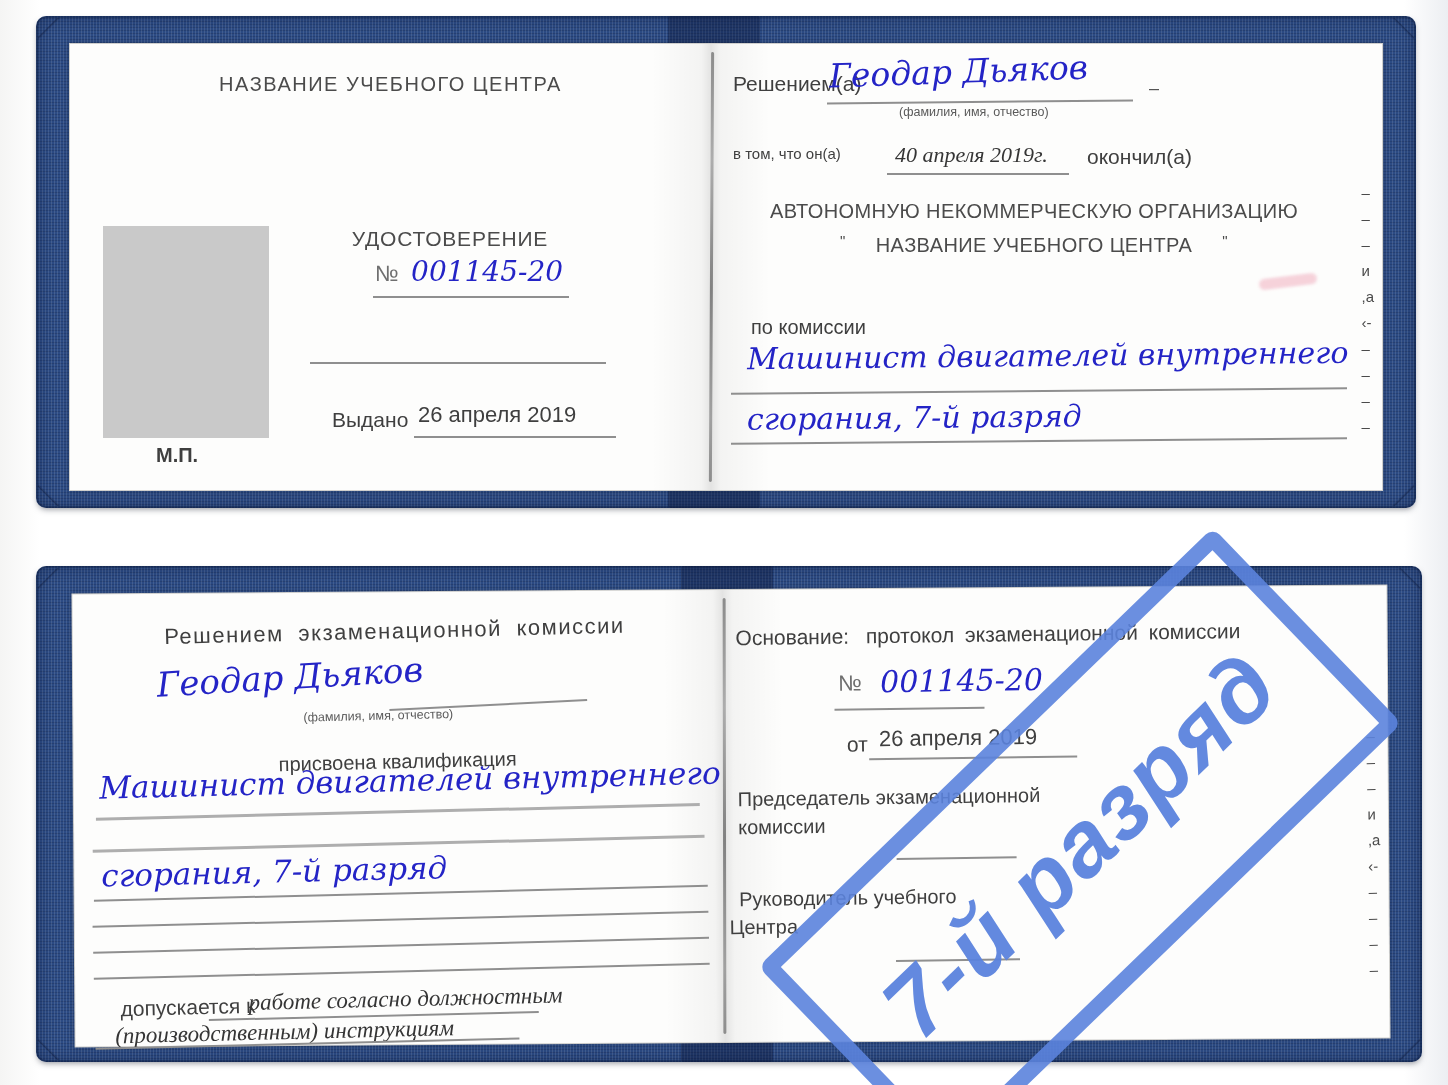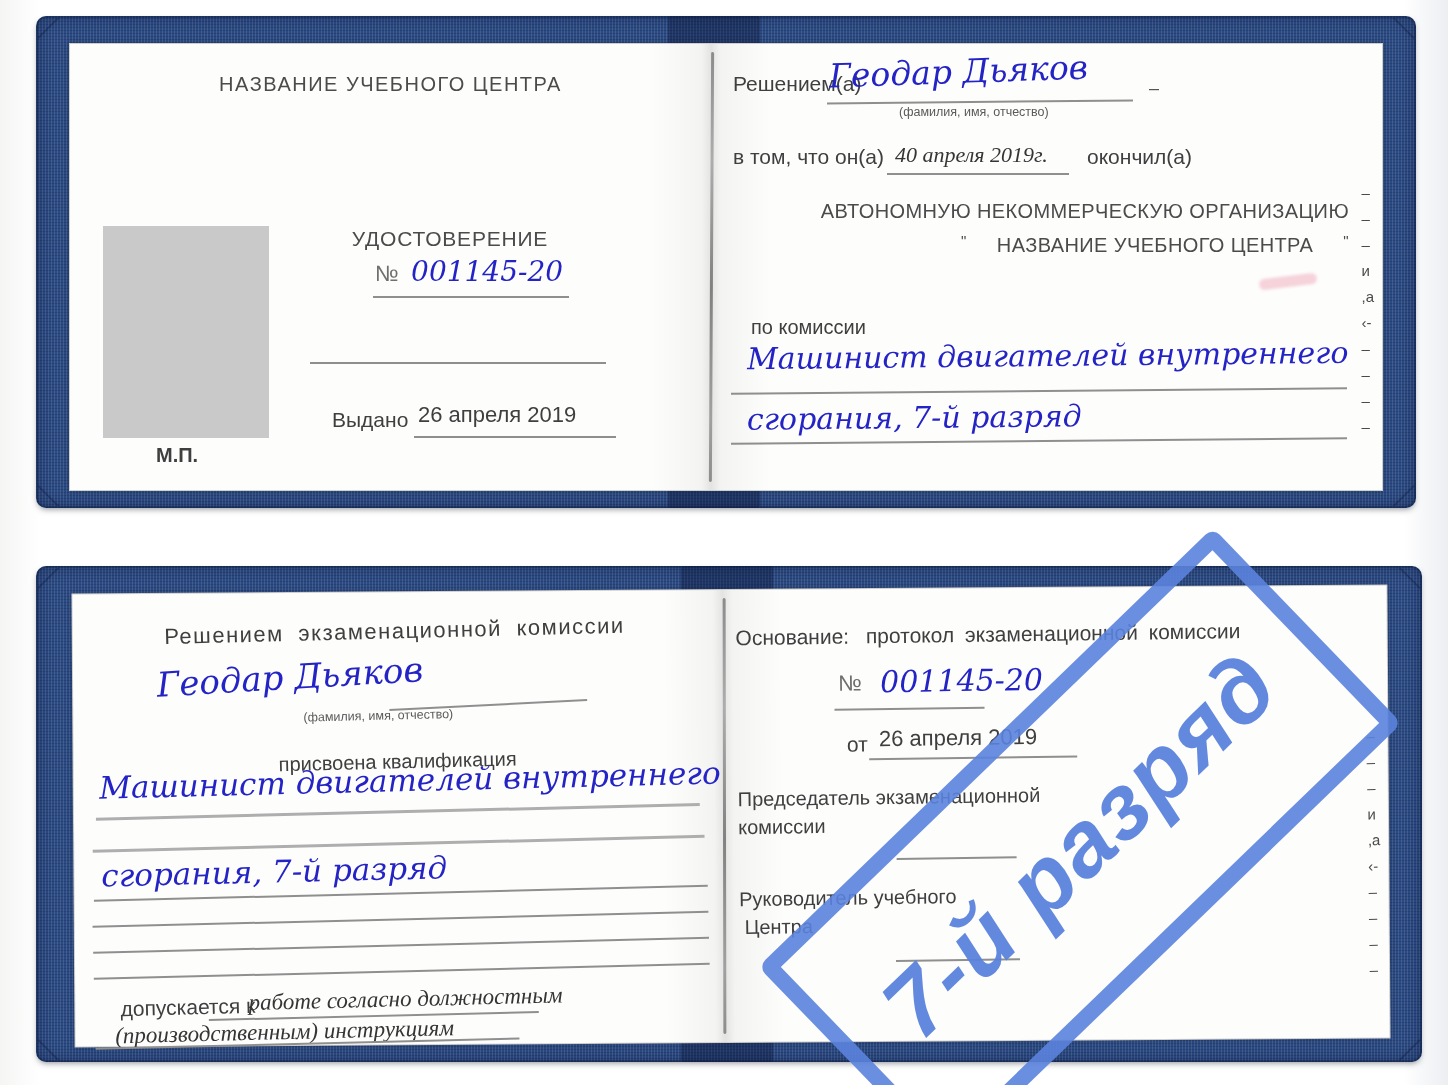--- a/index.html
+++ b/index.html
@@ -34,21 +34,21 @@
             font-size:15px;line-height:26px;color:#4a4a4a;}
   .photo{position:absolute;background:#c9c9c9;}
   .stamp{position:absolute;box-sizing:border-box;border:16px solid rgba(91,131,221,.90);
          border-radius:10px;display:flex;align-items:center;justify-content:center;
          transform:rotate(-44deg);z-index:6;}
   .stamp span{font-size:92px;font-weight:bold;font-style:italic;letter-spacing:2px;
               color:rgba(91,131,221,.95);white-space:nowrap;}
   .pink-artifact{position:absolute;width:58px;height:11px;border-radius:6px;
                  background:rgba(232,120,150,.33);filter:blur(1.5px);transform:rotate(-7deg);}
   .caption{position:absolute;font-size:21px;color:#141414;white-space:nowrap;}
-  .org{line-height:30px;font-size:20px;letter-spacing:.4px;text-align:right;}
+  .org{line-height:30px;font-size:20px;letter-spacing:.4px;}
   .q{font-size:15px;vertical-align:6px;}
 </style>
 </head>
 <body>
 
 <div class="screen">
 
   <div class="book" style="left:36px;top:16px;width:1380px;height:492px;">
     <div class="spine-tab" style="left:632px;top:0;"></div>
     <div class="spine-tab" style="left:632px;bottom:0;"></div>
@@ -77,21 +77,21 @@
         <div class="line" style="left:344px;top:392px;width:202px;"></div>
       </div>
 
       <div class="pg" style="left:641px;top:0;width:671px;height:446px;">
         <div class="t lbl" style="left:22px;top:28px;font-size:21px;">Решением(а)</div>
         <div class="t hand" style="left:118px;top:8px;font-size:33px;transform:rotate(-2deg);">Геодар Дьяков</div>
         <div class="line" style="left:116px;top:57px;width:306px;transform:rotate(-.6deg);"></div>
         <div class="t" style="left:438px;top:34px;font-size:18px;color:#555;">–</div>
         <div class="t" style="left:188px;top:61px;font-size:12.5px;color:#5a5a5a;">(фамилия, имя, отчество)</div>
 
-        <div class="t lbl" style="left:22px;top:101px;font-size:21px;">в том, что он(а)</div>
+        <div class="t lbl" style="left:22px;top:101px;font-size:15px;">в том, что он(а)</div>
         <div class="t ser-i" style="left:184px;top:98px;font-size:22px;">40 апреля 2019г.</div>
         <div class="line" style="left:176px;top:129px;width:182px;"></div>
         <div class="t lbl" style="left:376px;top:101px;font-size:21px;">окончил(а)</div>
 
         <div class="t gray org center" style="left:8px;top:152px;width:630px;">
           <div>АВТОНОМНУЮ НЕКОММЕРЧЕСКУЮ ОРГАНИЗАЦИЮ</div>
           <div>
             <span class="q" style="margin-right:30px;">"</span><span>НАЗВАНИЕ УЧЕБНОГО ЦЕНТРА</span><span class="q" style="margin-left:30px;">"</span>
           </div>
         </div>
@@ -167,21 +167,21 @@
         <div class="line" style="left:112px;top:118px;width:150px;"></div>
         <div class="t lbl" style="left:124px;top:142px;font-size:21px;">от</div>
         <div class="t lbl" style="left:156px;top:136px;font-size:22px;">26 апреля 2019</div>
         <div class="line" style="left:146px;top:168px;width:208px;"></div>
 
         <div class="t lbl" style="left:14px;top:196px;font-size:20px;">Председатель экзаменационной</div>
         <div class="t lbl" style="left:14px;top:224px;font-size:20px;">комиссии</div>
         <div class="line" style="left:172px;top:268px;width:120px;"></div>
 
         <div class="t lbl" style="left:14px;top:296px;font-size:20px;">Руководитель учебного</div>
-        <div class="t lbl" style="left:19px;top:324px;font-size:20px;">Центра</div>
+        <div class="t lbl" style="left:4px;top:324px;font-size:20px;">Центра</div>
         <div class="line" style="left:170px;top:370px;width:124px;"></div>
 
         <div class="edge-col" style="right:8px;top:140px;">
             <span>–</span>
             <span>–</span>
             <span>–</span>
             <span>и</span>
             <span>,а</span>
             <span>‹-</span>
             <span>–</span>

